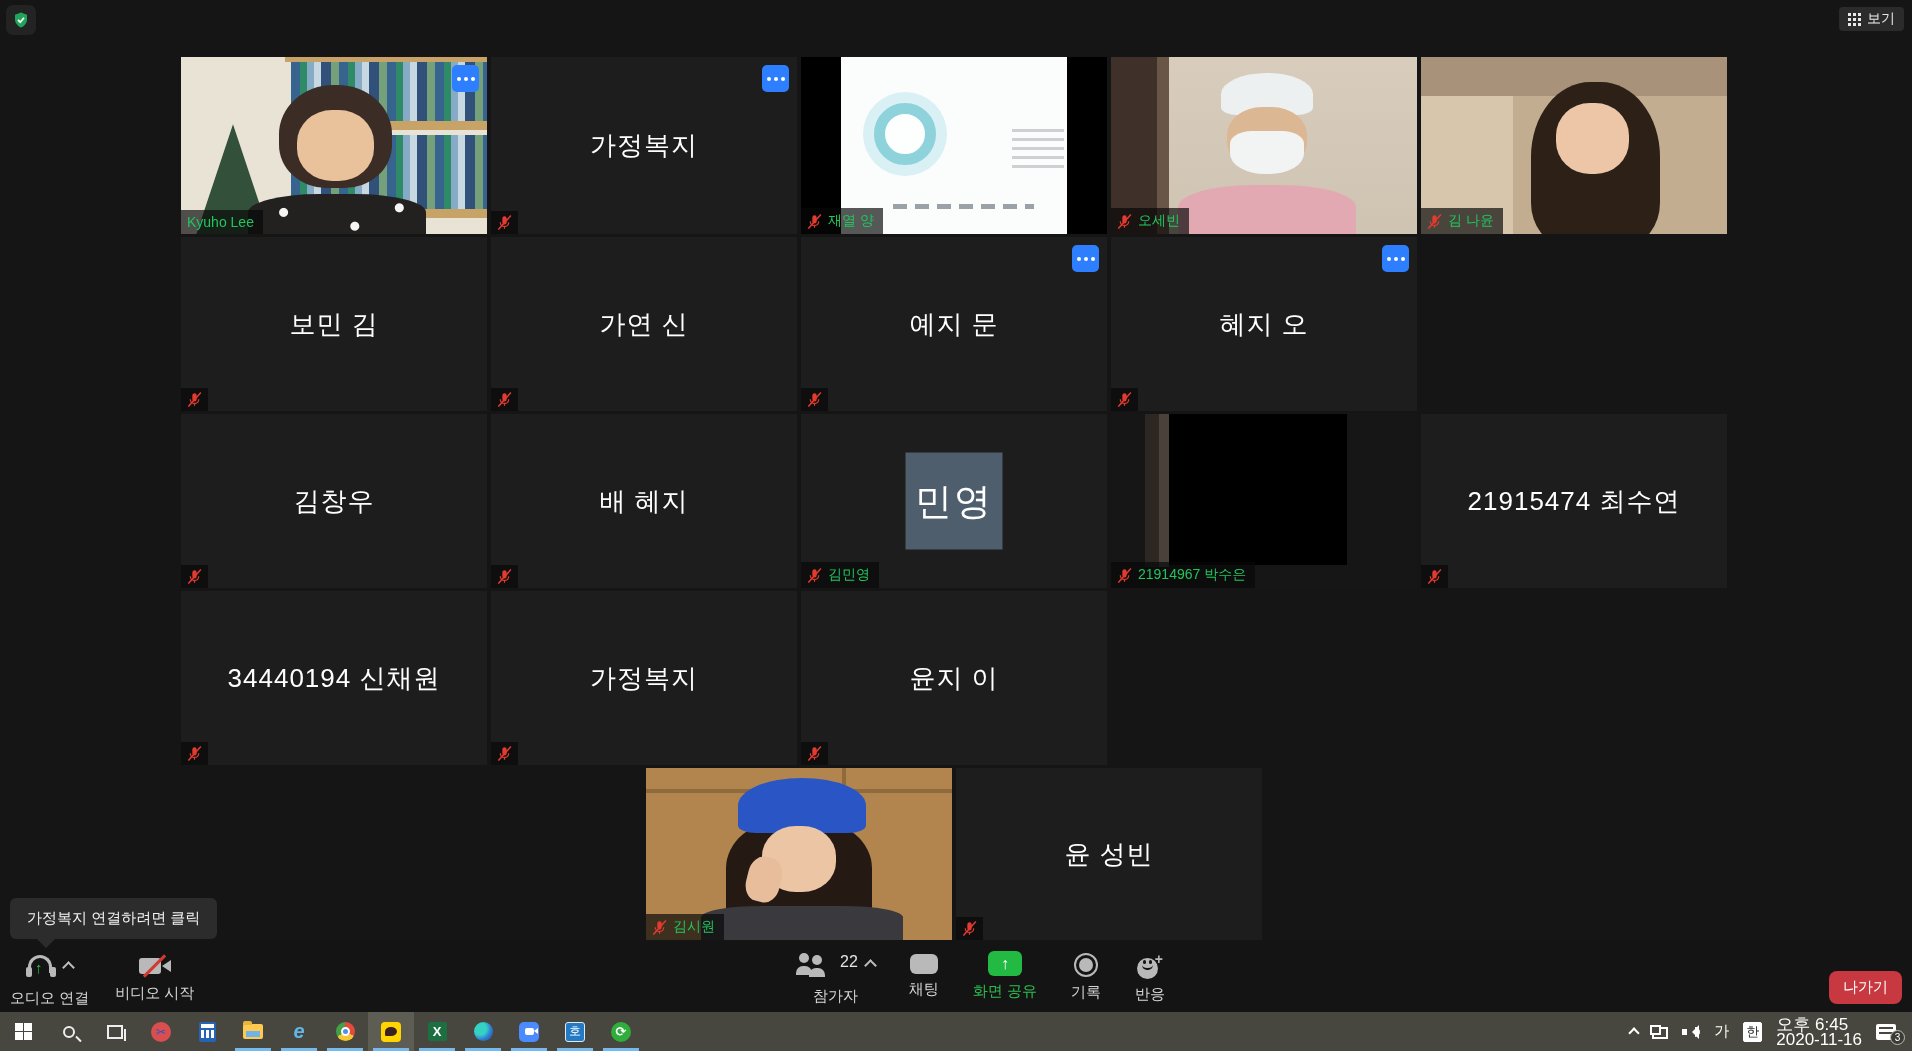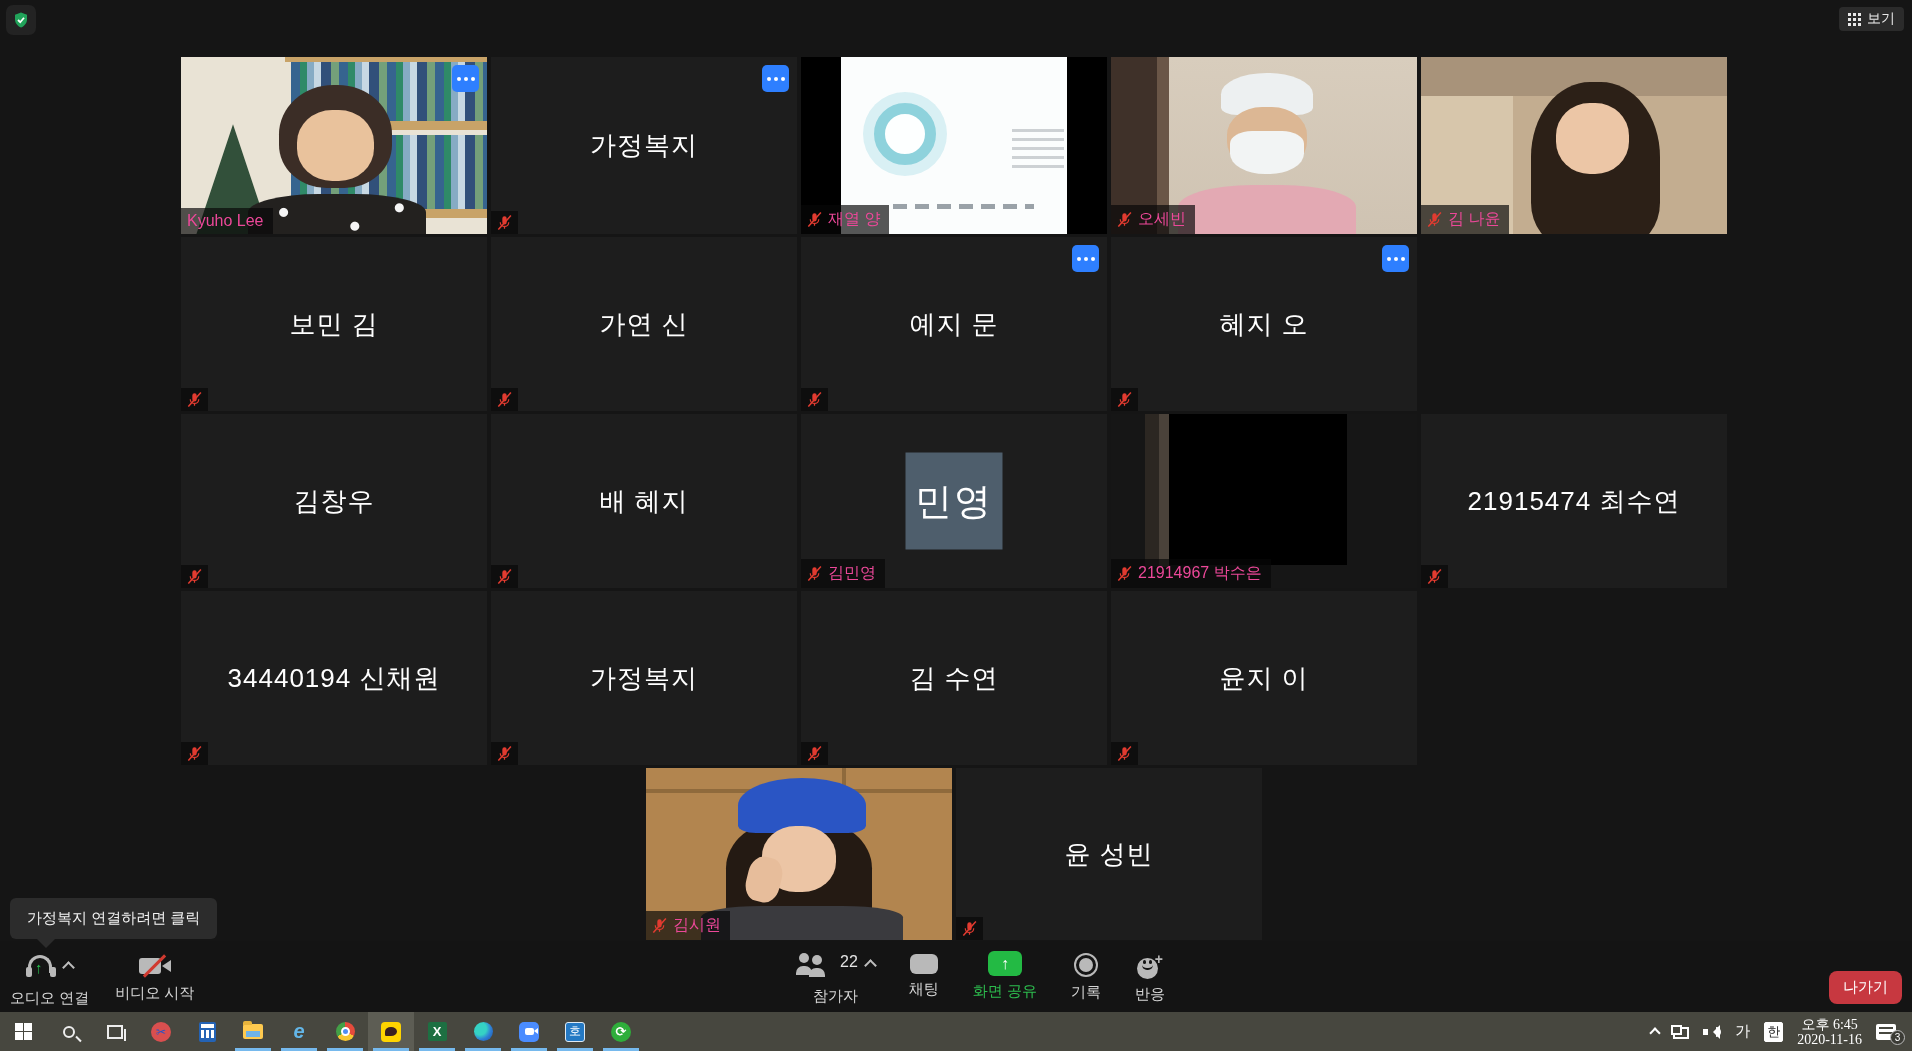--- a/index.html
+++ b/index.html
@@ -17,21 +17,21 @@
   
   .gallery { position:absolute; left:181px; top:57px; width:1546px; }
   .vrow { display:flex; gap:4px; margin-bottom:3px; }
   .vrow.center { justify-content:center; }
   .tile { position:relative; width:306px; background:#1d1d1d; overflow:hidden; }
   .r1 .tile { height:177px; } .r2 .tile,.r3 .tile,.r4 .tile { height:174px; } .r5 .tile { height:172px; }
   .tile.active { outline:3px solid #b8d24b; outline-offset:-3px; }
   .tile-name { position:absolute; inset:0; display:flex; align-items:center; justify-content:center;
                font-size:26px; color:#fff; letter-spacing:1px; }
   .name-chip { position:absolute; left:0; bottom:0; display:flex; align-items:center; gap:6px;
-               background:rgba(8,8,8,.68); padding:4px 9px 4px 6px; font-size:16px; color:#ec4899; z-index:5; }
+               background:rgba(8,8,8,.68); padding:4px 9px 4px 6px; font-size:14px; color:#22c55e; z-index:5; }
   .name-chip.noname { padding:4px 6px; }
   .menu-btn { position:absolute; top:8px; right:8px; width:27px; height:27px; background:#2e7fff;
               border-radius:5px; display:flex; align-items:center; justify-content:center; gap:3px; z-index:6; }
   .menu-btn i { width:4px; height:4px; border-radius:50%; background:#fff; }
   .avatar-box { position:absolute; left:50%; top:50%; transform:translate(-50%,-50%);
                 width:97px; height:97px; display:flex; align-items:center; justify-content:center;
                 font-size:37px; color:#fff; letter-spacing:2px; }
 
   
   .scene { position:absolute; inset:0; }
@@ -195,21 +195,21 @@
   .icon-net { width:16px; height:12px; border:2px solid #fff; position:relative; margin-top:2px; }
   .icon-net:before { content:""; position:absolute; left:-4px; top:-4px; width:7px; height:6px;
           border:2px solid #fff; background:#47473f; }
   .icon-vol { position:relative; width:18px; height:14px; }
   .icon-vol .sq { position:absolute; left:0; top:4px; width:5px; height:6px; background:#fff; }
   .icon-vol .tri { position:absolute; left:3px; top:0; border:7px solid transparent; border-right:7px solid #fff; }
   .icon-vol .w { position:absolute; left:13px; top:2px; width:5px; height:10px;
           border:2px solid #fff; border-left:none; border-radius:0 8px 8px 0; }
   .ime { font-size:15px; } .ime2 { font-size:13px; border:1px solid #fff; background:#fff; color:#222;
           padding:0 2px; border-radius:2px; }
-  .clock { text-align:center; font-size:14px; line-height:15px;font-family:Liberation Serif, serif; }
+  .clock { text-align:left; font-size:17px; line-height:15px; }
   .icon-notif { position:relative; width:20px; height:16px; background:#fff; border-radius:2px; margin-right:6px; }
   .icon-notif i { display:block; height:2px; background:#47473f; margin:3px 3px 0 3px; }
   .icon-notif .badge { position:absolute; right:-9px; bottom:-5px; width:15px; height:15px; border-radius:50%;
           background:#3b3b35; border:1px solid #bbb; color:#fff; font-size:10px;
           display:flex; align-items:center; justify-content:center; }
 </style>
 </head>
 <body>
 
 <div class="stage">
@@ -452,30 +452,20 @@
         <div class="tile-name">가정복지</div>
         <div class="name-chip noname">
             <svg width="15" height="15" viewBox="0 0 24 24">
               <path fill="#e23b30" d="M12 15a3.5 3.5 0 0 0 3.5-3.5v-6a3.5 3.5 0 1 0-7 0v6A3.5 3.5 0 0 0 12 15z"></path>
               <path fill="#e23b30" d="M6.2 11.5a5.8 5.8 0 0 0 11.6 0h1.9a7.7 7.7 0 0 1-6.7 7.6V22h-2v-2.9a7.7 7.7 0 0 1-6.7-7.6z"></path>
               <rect x="-3" y="11" width="30" height="2.4" fill="#e23b30" transform="rotate(-48 12 12)"></rect>
             </svg>
           </div>
       </div>
       <div class="tile">
-        <div class="tile-name">김 수연</div>
-        <div class="name-chip noname">
-            <svg width="15" height="15" viewBox="0 0 24 24">
-              <path fill="#e23b30" d="M12 15a3.5 3.5 0 0 0 3.5-3.5v-6a3.5 3.5 0 1 0-7 0v6A3.5 3.5 0 0 0 12 15z"></path>
-              <path fill="#e23b30" d="M6.2 11.5a5.8 5.8 0 0 0 11.6 0h1.9a7.7 7.7 0 0 1-6.7 7.6V22h-2v-2.9a7.7 7.7 0 0 1-6.7-7.6z"></path>
-              <rect x="-3" y="11" width="30" height="2.4" fill="#e23b30" transform="rotate(-48 12 12)"></rect>
-            </svg>
-          </div>
-      </div>
-      <div class="tile">
         <div class="tile-name">윤지 이</div>
         <div class="name-chip noname">
             <svg width="15" height="15" viewBox="0 0 24 24">
               <path fill="#e23b30" d="M12 15a3.5 3.5 0 0 0 3.5-3.5v-6a3.5 3.5 0 1 0-7 0v6A3.5 3.5 0 0 0 12 15z"></path>
               <path fill="#e23b30" d="M6.2 11.5a5.8 5.8 0 0 0 11.6 0h1.9a7.7 7.7 0 0 1-6.7 7.6V22h-2v-2.9a7.7 7.7 0 0 1-6.7-7.6z"></path>
               <rect x="-3" y="11" width="30" height="2.4" fill="#e23b30" transform="rotate(-48 12 12)"></rect>
             </svg>
           </div>
       </div>
     </div>

